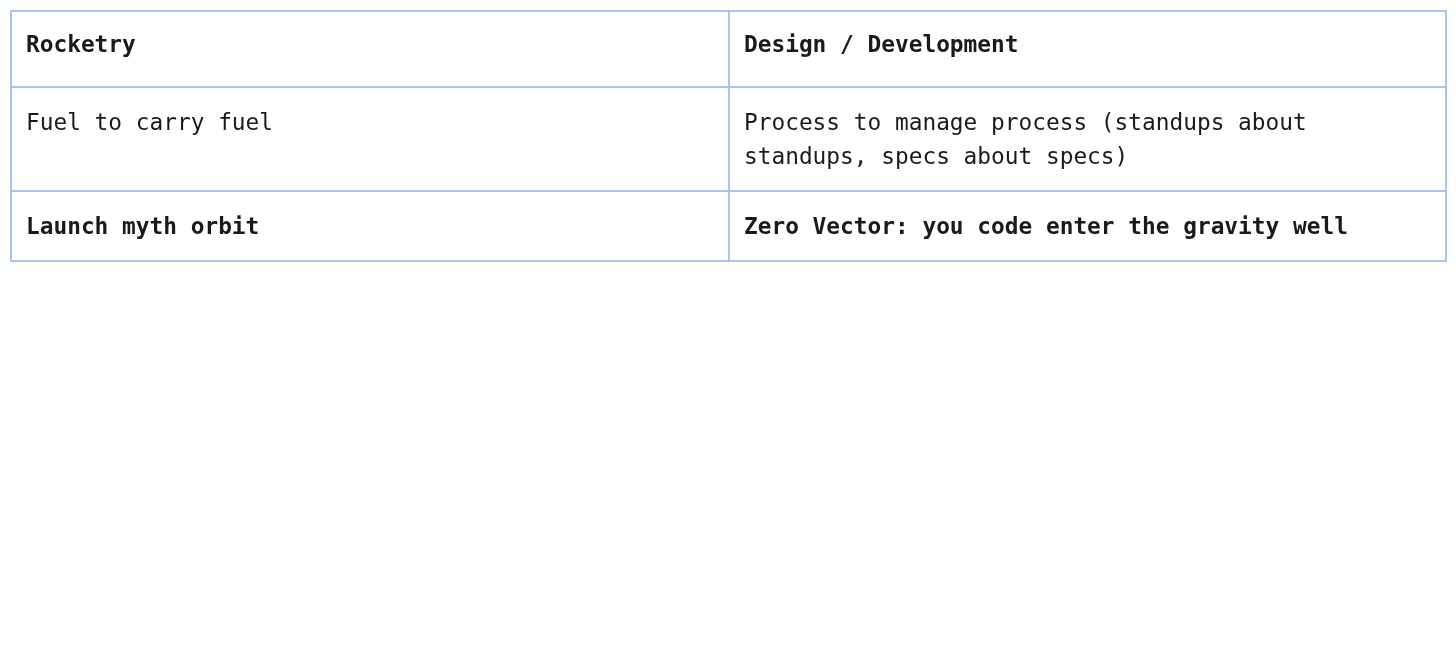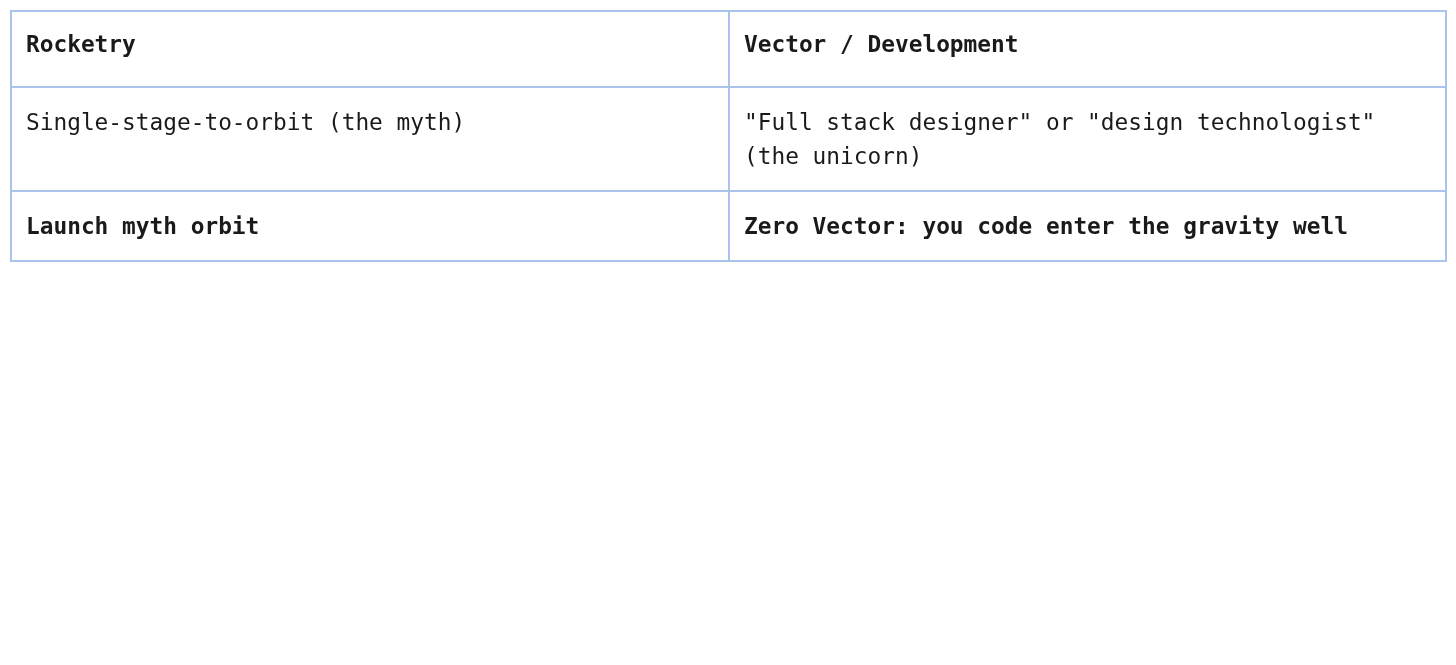--- a/index.html
+++ b/index.html
@@ -76,31 +76,31 @@
     <colgroup>
       <col class="col-left">
       <col class="col-right">
     </colgroup>
     <thead>
       <tr>
         <th>
           <span class="cell-text">Rocketry</span>
         </th>
         <th>
-          <span class="cell-text">Vector / Development</span>
+          <span class="cell-text">Design / Development</span>
         </th>
       </tr>
     </thead>
     <tbody>
       <tr>
         <td>
-          <span class="cell-text">Single-stage-to-orbit (the myth)</span>
+          <span class="cell-text">Fuel to carry fuel</span>
         </td>
         <td>
-          <span class="cell-text">"Full stack designer" or "design technologist" (the unicorn)</span>
+          <span class="cell-text">Process to manage process (standups about standups, specs about specs)</span>
         </td>
       </tr>
       <tr class="emphasis">
         <td>
           <span class="cell-text">Launch myth orbit</span>
         </td>
         <td>
           <span class="cell-text">Zero Vector: you code enter the gravity well</span>
         </td>
       </tr>

